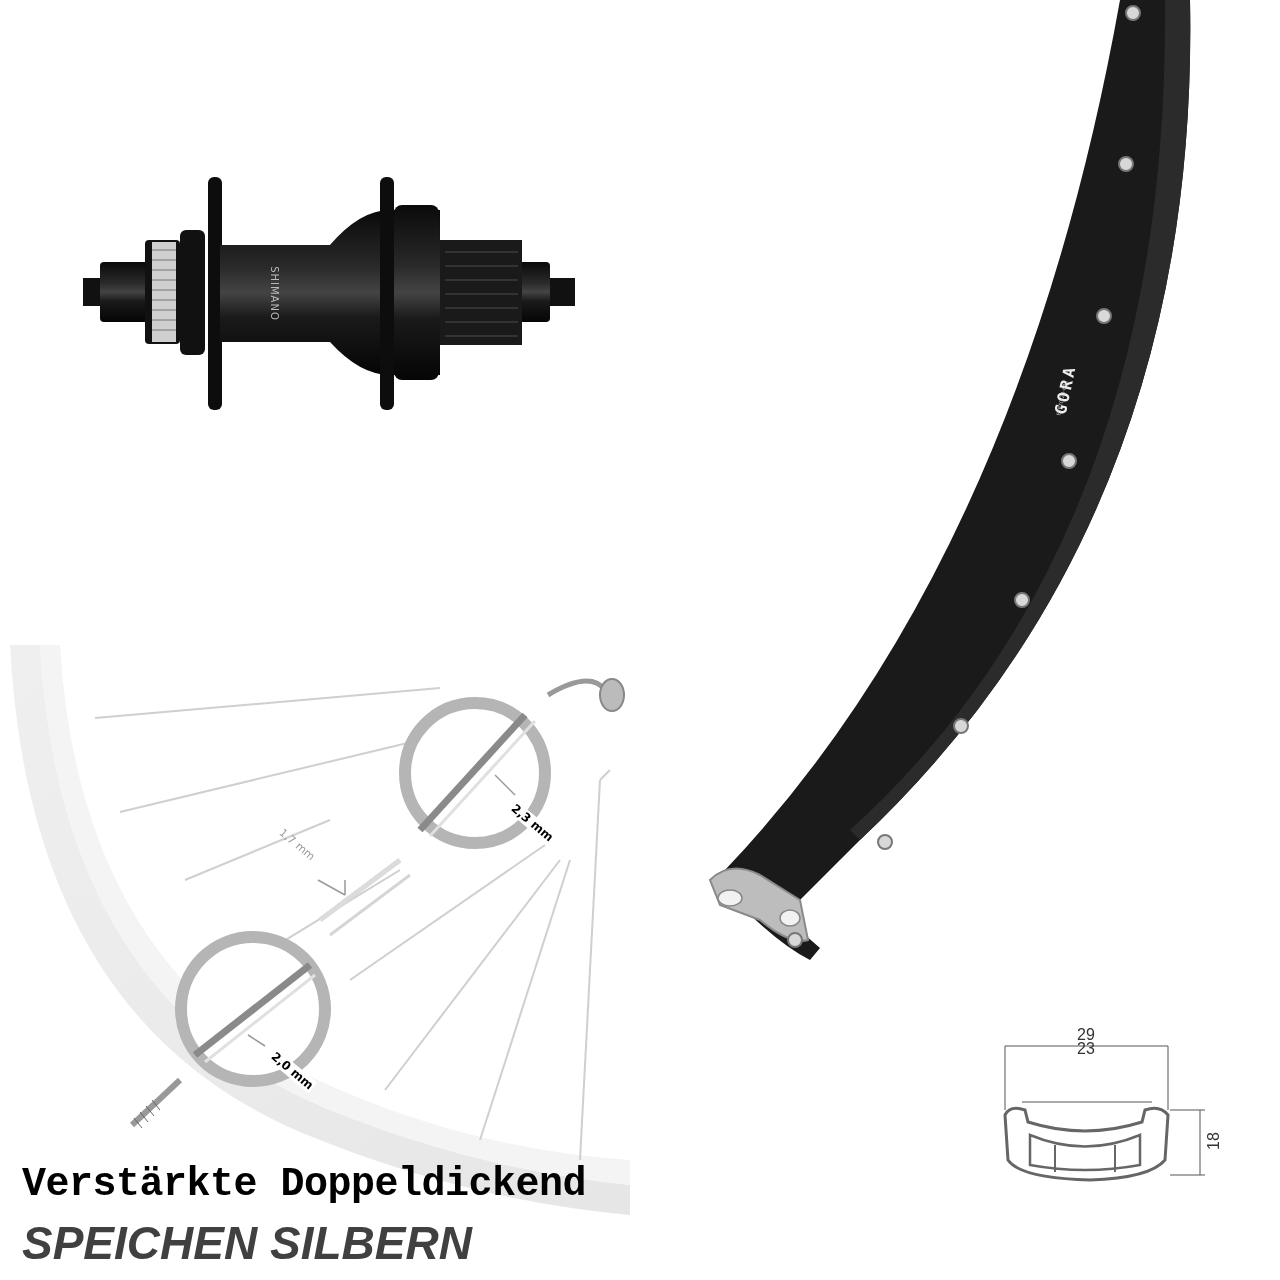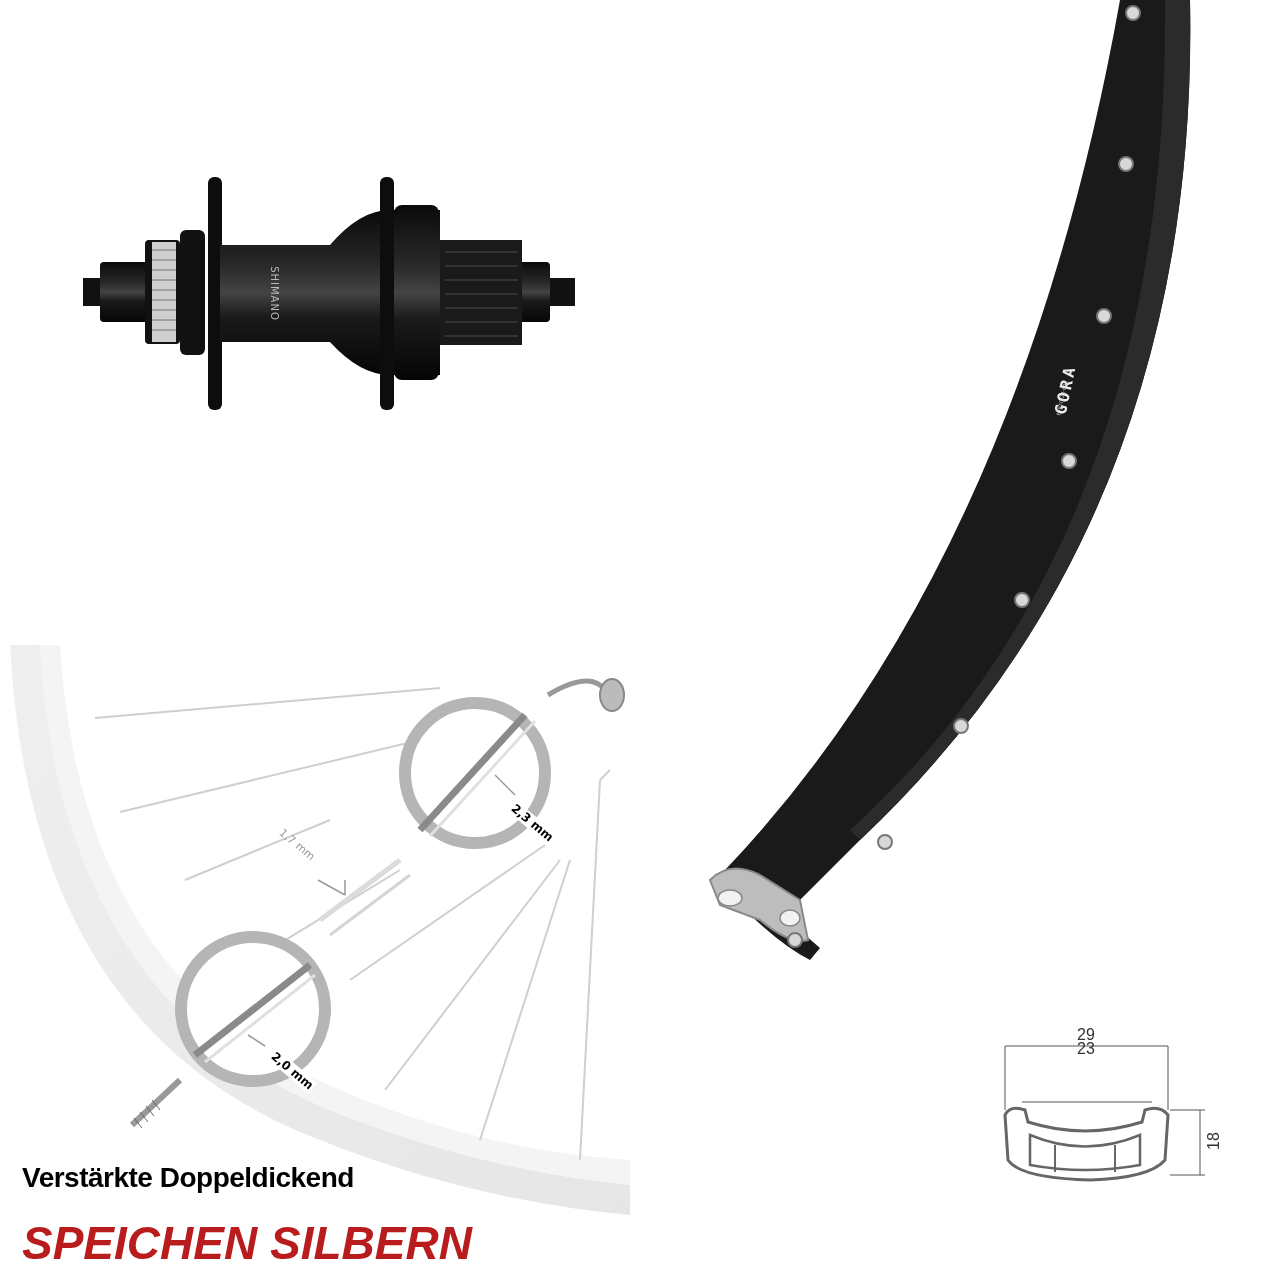--- a/index.html
+++ b/index.html
@@ -1,19 +1,19 @@
 <!DOCTYPE html>
 <html><head>
   <meta charset="utf-8">
   <style>
     html, body { margin: 0; padding: 0; }
     body { width: 1280px; height: 1280px; background: #ffffff; position: relative; overflow: hidden; font-family: "Liberation Sans", sans-serif; }
     .layer { position: absolute; left: 0; top: 0; width: 1280px; height: 1280px; }
-    .headline { position: absolute; left: 22px; top: 1162px; font-family: Liberation Sans, sans-serif; font-weight: bold; font-size: 28px; color: #000; letter-spacing: -0.5px; }
-    .subline { position: absolute; left: 22px; top: 1216px; font-family: "Liberation Sans", sans-serif; font-weight: bold; font-style: italic; font-size: 46px; color: #b91c1c; letter-spacing: 0px; text-align: center; }
+    .headline { position: absolute; left: 22px; top: 1162px; font-family: Liberation Mono, monospace; font-weight: bold; font-size: 40px; color: #000; letter-spacing: -0.5px; }
+    .subline { position: absolute; left: 22px; top: 1216px; font-family: "Liberation Sans", sans-serif; font-weight: bold; font-style: italic; font-size: 46px; color: #404040; letter-spacing: 0px; text-align: center; }
     .lbl { position: absolute; font-family: "DejaVu Sans", sans-serif; font-weight: bold; white-space: nowrap; }
     .dim { position: absolute; font-family: "Liberation Sans", sans-serif; font-size: 16px; color: #333; }
   </style>
 </head>
 <body>
 
 <svg class="layer" viewBox="0 0 1280 1280">
   <defs>
     <linearGradient id="arcg" x1="0" y1="0" x2="1" y2="1">
       <stop offset="0" stop-color="#efefef"></stop>

